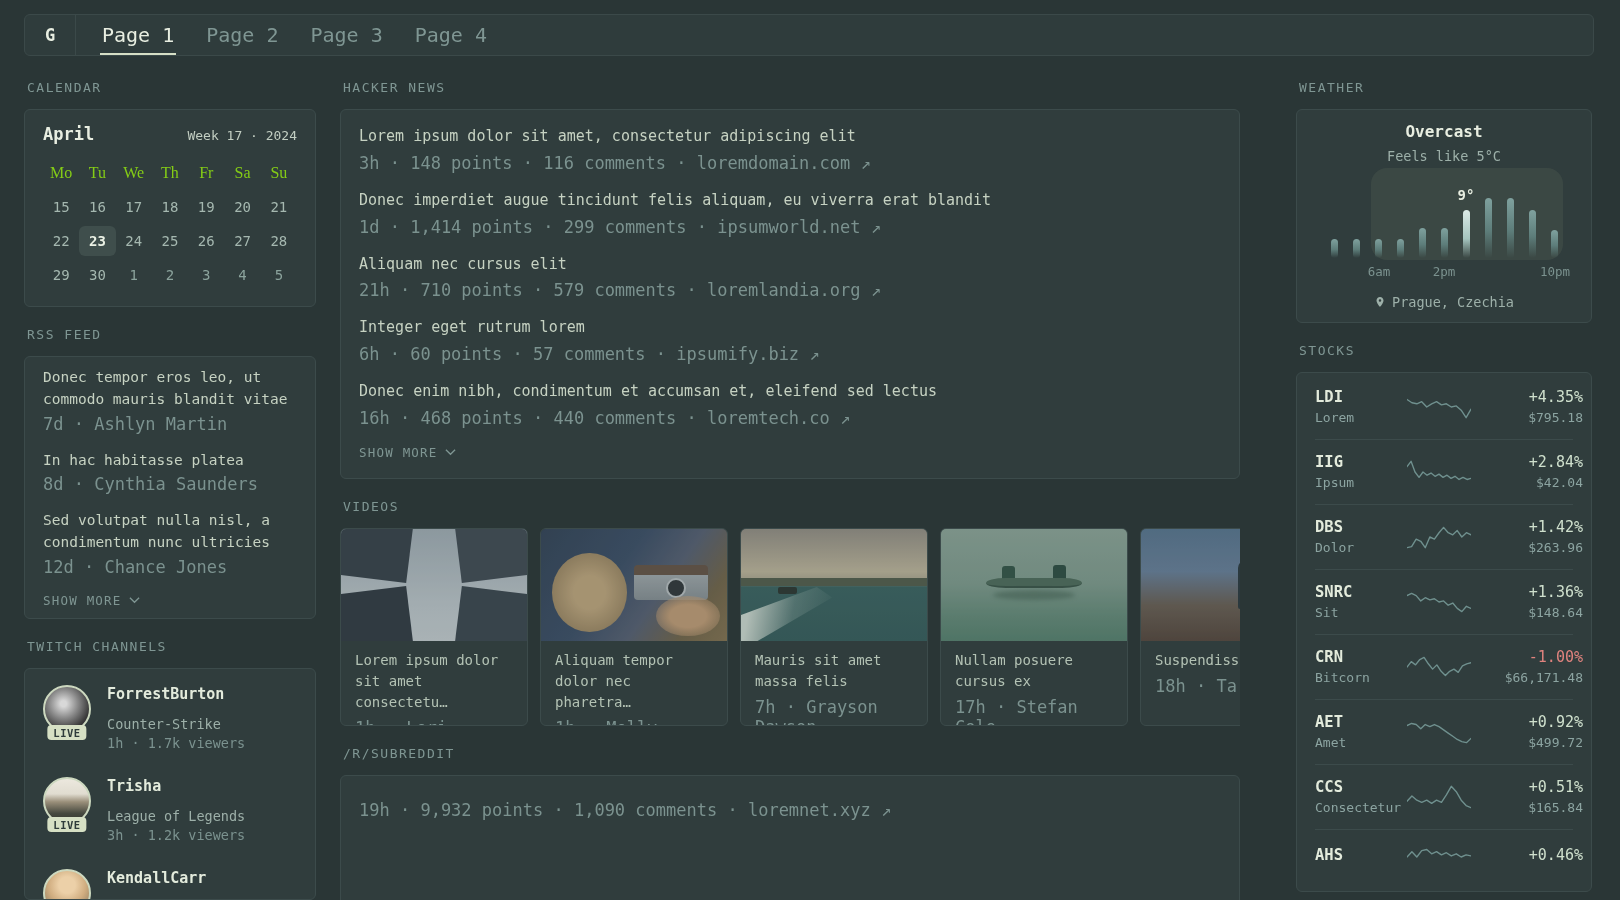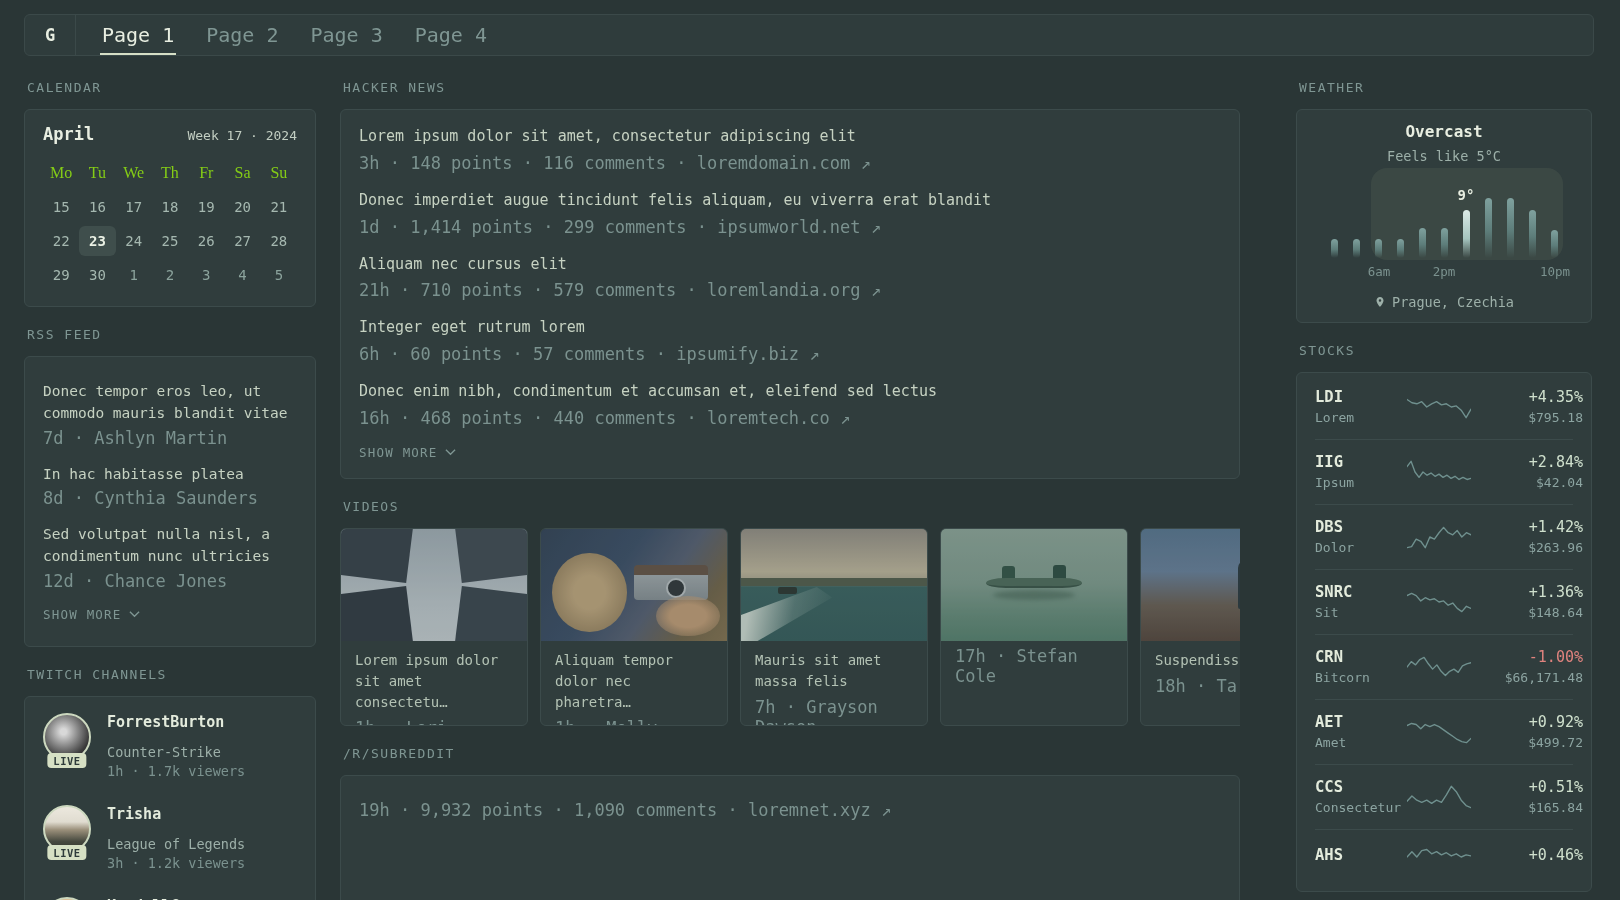--- a/index.html
+++ b/index.html
@@ -39,21 +39,21 @@
   .cal-head { display:flex; justify-content:space-between; align-items:baseline; }
   .cal-month { font-size:17px; font-weight:bold; color:#e8eee1; }
   .cal-week  { font-size:13px; color:#c2cec2; }
   .cal-grid { display:grid; grid-template-columns:repeat(7,1fr); margin-top:14px;
     text-align:center; row-gap:4px; }
   .cal-wd { font-size:16px; color:#84cc16; padding:6px 0;font-family:Liberation Serif, serif; }
   .cal-day { font-size:14px; color:#a5b8b0; padding:7px 0; border-radius:6px; cursor:pointer; }
   .cal-day.selected { background:#3f4e4c; color:#eaf0e4; font-weight:bold; }
   .cal-day.dim { color:#8ba39c; }
   
-  .rss-card { padding:24px 18px; }
+  .rss-card { padding:10px 18px; }
   .rss-item { margin-bottom:16px; cursor:pointer; }
   .rss-title { font-size:14.5px; line-height:1.5; color:#c6d2c2; }
   .rss-item .meta { margin-top:3px; }
   
   .twitch-card { padding:16px 18px 0; height:232px; overflow:hidden; }
   .tw-row { display:flex; gap:16px; margin-bottom:26px; cursor:pointer; }
   .avatar-wrap { position:relative; width:48px; height:48px; flex:0 0 auto; }
   .avatar { width:44px; height:44px; border-radius:50%; border:2px solid #ccd8bf; }
   .av-1 { background:radial-gradient(circle at 42% 38%,#d8d8d8 8%,#8a8a8a 38%,#3a3a3a 70%,#1d1d1d 100%); }
   .av-2 { background:linear-gradient(180deg,#ece8de 0%,#e0dcd0 34%,#9a8f7a 52%,#46493f 78%,#32362f 100%); }
@@ -321,20 +321,21 @@
           <div class="video-title">Mauris sit amet massa felis</div>
           <div class="meta video-meta">7h · Grayson Dawson</div>
         </div>
         <div class="video-card">
           <div class="thumb thumb-4">
             <div class="vt t4p1"></div>
             <div class="vt t4p2"></div>
             <div class="vt t4canoe"></div>
             <div class="vt t4refl"></div>
           </div>
+          <div class="video-title">Nullam posuere cursus ex</div>
           <div class="meta video-meta">17h · Stefan Cole</div>
         </div>
         <div class="video-card">
           <div class="thumb thumb-5">
             <div class="vt t5fig"></div>
 
           </div>
           <div class="video-title">Suspendisse diam</div>
           <div class="meta video-meta">18h · Tara</div>
         </div>

